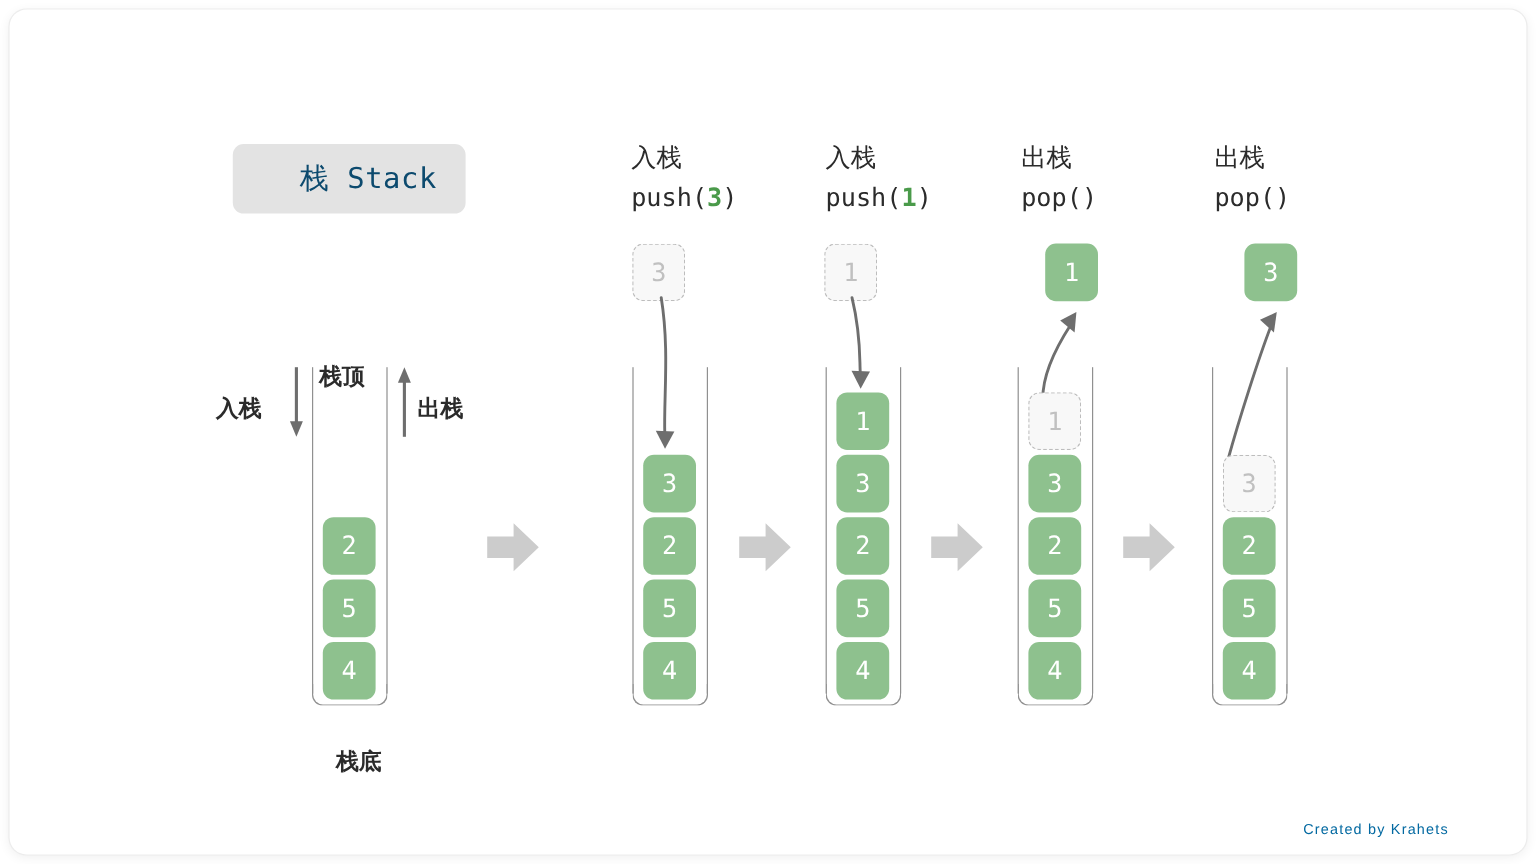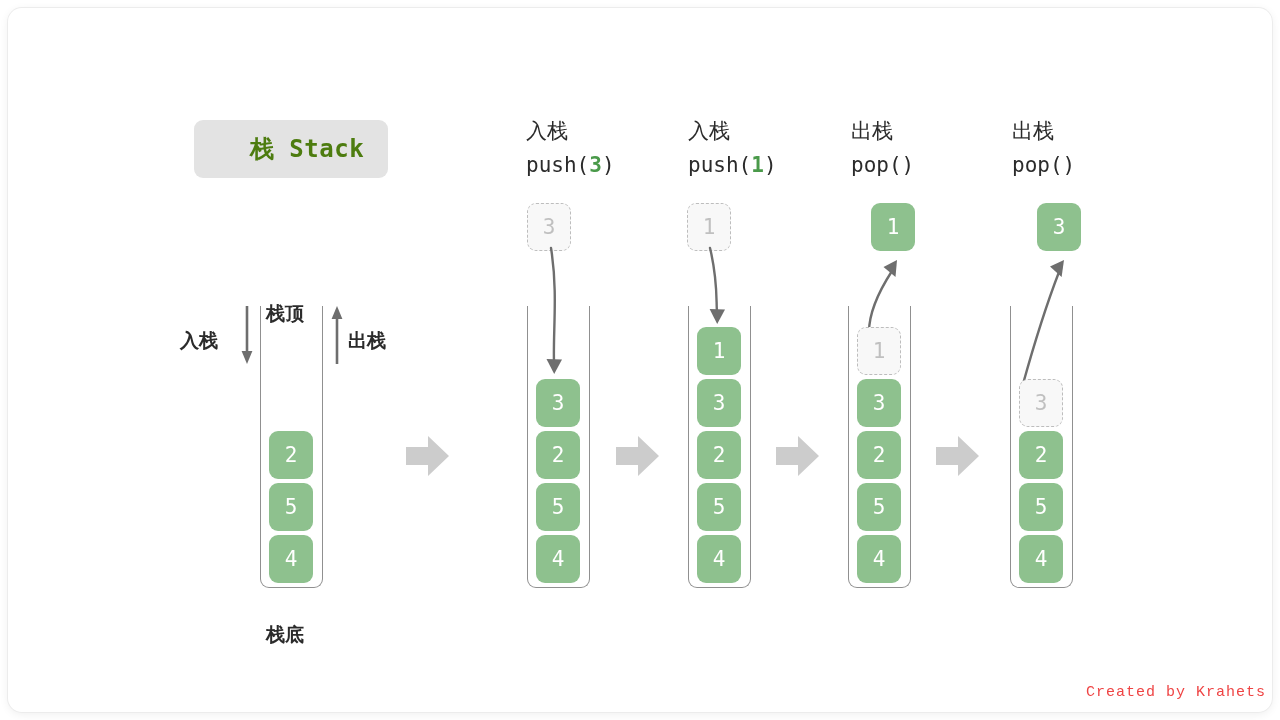--- a/index.html
+++ b/index.html
@@ -17,21 +17,21 @@
   .abs{position:absolute;}
 
   
   #title-badge{
     left:186px;top:112px;width:194px;height:58px;
     background:#e3e3e3;border-radius:9px;
     display:flex;align-items:center;justify-content:center;
   }
   #title-badge .t{
     font-family:"DejaVu Sans Mono","Liberation Mono",monospace;
-    font-size:24px;font-weight:bold;color:#4d7c0f;letter-spacing:.5px;
+    font-size:24px;font-weight:normal;color:#0c4a6e;letter-spacing:.5px;
     white-space:pre;
     margin-left:32px;
   }
 
   
   .cn-label{
     font-family:"DejaVu Sans","Liberation Sans",sans-serif;
     font-size:19px;font-weight:bold;color:#2b2b2b;white-space:nowrap;
   }
   .col-head{
@@ -68,37 +68,37 @@
   }
   .box.solid{background:#8ec18e;color:#ffffff;}
   .box.ghost{
     background:#f8f8f8;color:#c0c0c0;
     border:1.6px dashed #bdbdbd;
   }
 
   
   #credit{
     left:1078px;top:676px;
-    font-family:Liberation Mono, monospace;
-    font-size:15px;color:#ef4444;letter-spacing:1px;white-space:nowrap;
+    font-family:Liberation Sans, sans-serif;
+    font-size:12px;color:#0369a1;letter-spacing:1px;white-space:nowrap;
   }
 
   svg{position:absolute;overflow:visible;}
 </style>
 </head>
 <body>
 
 <div id="card" class="abs">
 
   <div id="title-badge" class="abs">
     <span class="t">栈 Stack</span>
   </div>
 
   <div class="abs cn-label" style="left:258px;top:245px;margin-top:48px;">栈顶</div>
-  <div class="abs cn-label" style="left:258px;top:614px;">栈底</div>
+  <div class="abs cn-label" style="left:272px;top:614px;">栈底</div>
 
   <div class="abs cn-label" style="left:172px;top:320px;">入栈</div>
   <div class="abs cn-label" style="left:340px;top:320px;">出栈</div>
 
   <svg class="abs" style="left:229px;top:296px;" width="22" height="66">
     <line x1="10" y1="2" x2="10" y2="50" stroke="#6e6e6e" stroke-width="2.6"></line>
     <path d="M10 60 L4.6 47 L15.4 47 Z" fill="#6e6e6e"></path>
   </svg>
 
   <svg class="abs" style="left:319px;top:296px;" width="22" height="66">

